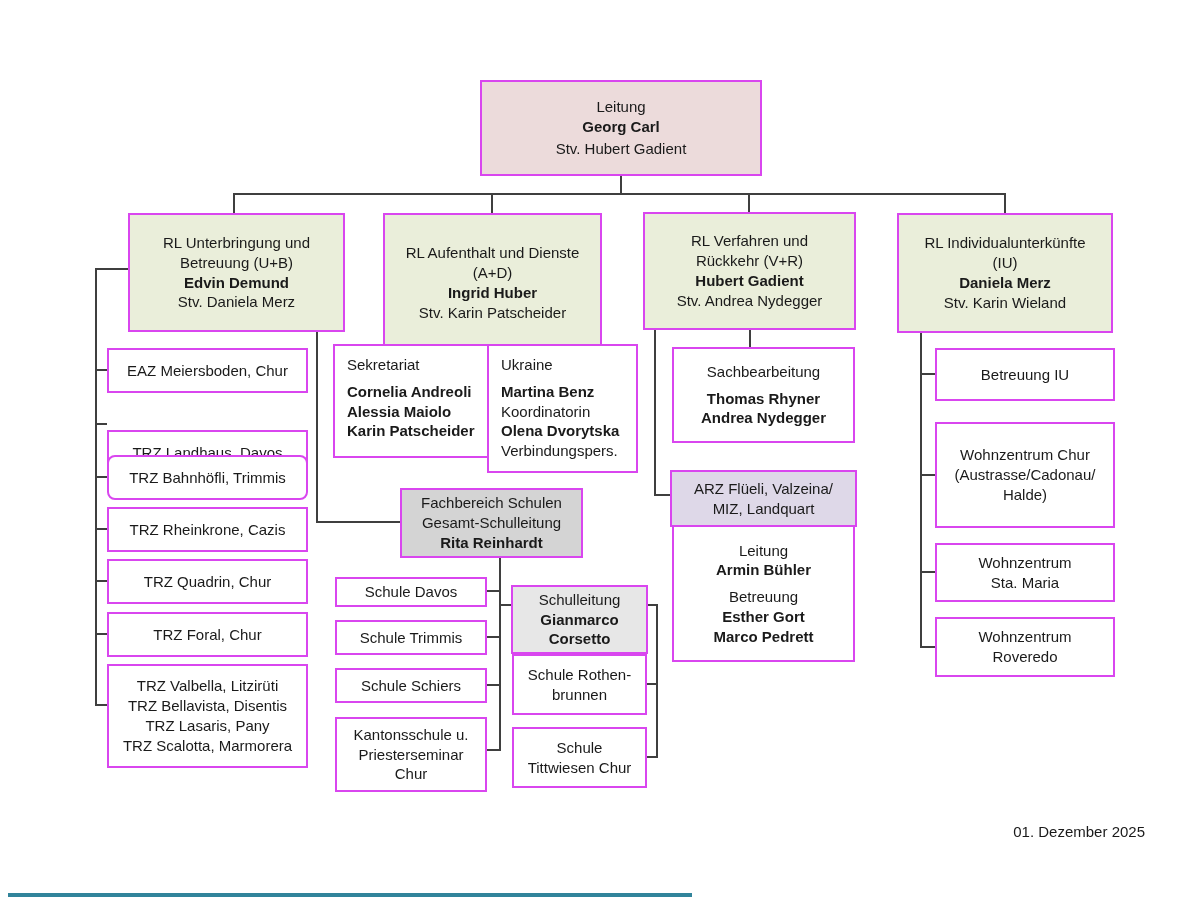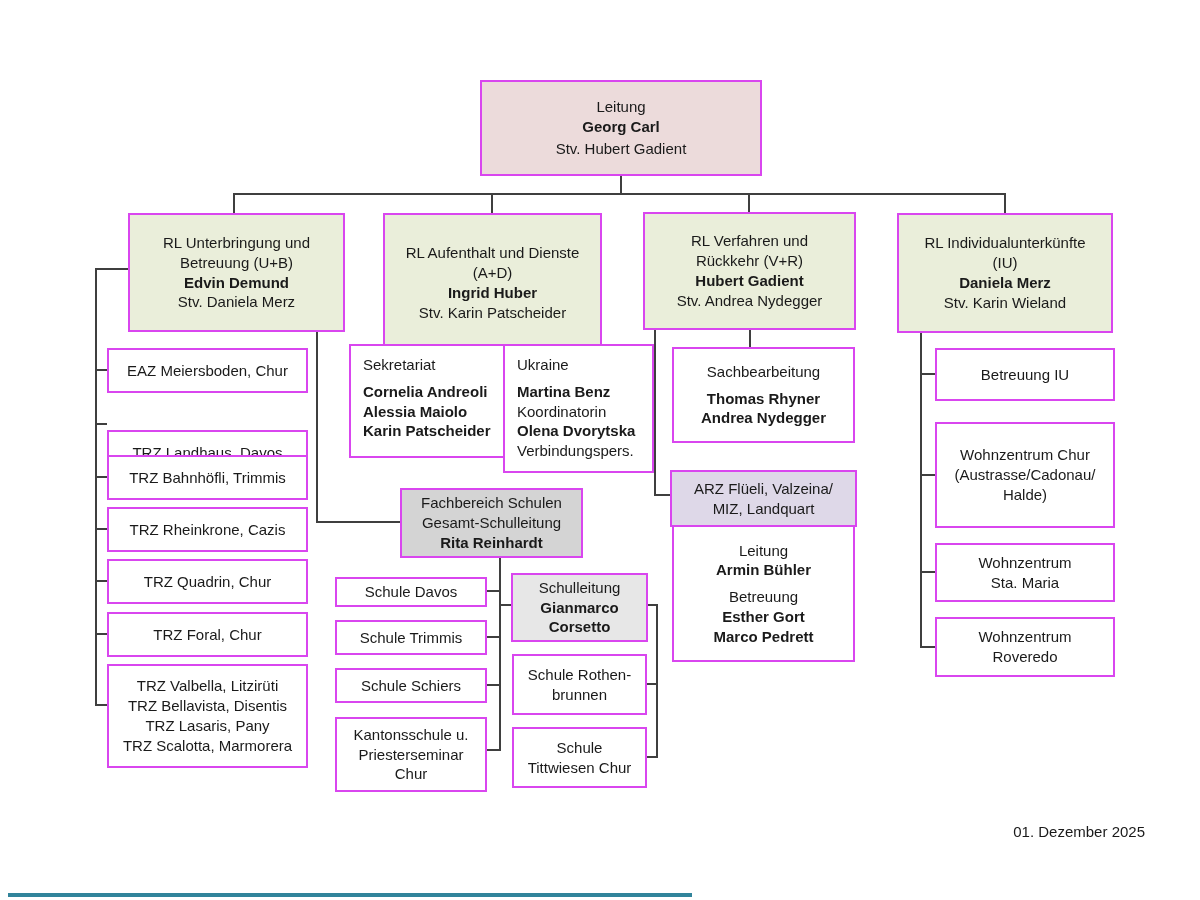--- a/index.html
+++ b/index.html
@@ -12,23 +12,23 @@
     display:flex;flex-direction:column;align-items:center;justify-content:center;
     text-align:center;font-size:15px;line-height:1.32;
   }
   .box span{white-space:pre-line;display:block;}
   .b{font-weight:bold;}
   .gap{margin-top:2px;}
   .gap-sm{margin-top:7px;}
   .root-box{background:#ecdbdb;}
   .dept-box{background:#eaeeda;}
   .gray-box{background:#d4d4d4;}
-  .lgray-box{background:#e7e7e7;}
+  .lgray-box{background:#e7e7e7;margin-top:12px;}
   .purple-box{background:#ded8e8;}
-  .left-al{align-items:flex-start;justify-content:flex-start;text-align:left;padding:9px 6px 6px 12px;margin-left:16px;}
+  .left-al{align-items:flex-start;justify-content:flex-start;text-align:left;padding:9px 6px 6px 12px;}
   .conn{position:absolute;background:#3f3f3f;}
   .date{position:absolute;left:1005px;top:823px;width:140px;text-align:right;font-size:15px;}
   .footer-bar{position:absolute;left:8px;top:893px;width:684px;height:4px;background:#31849b;}
 </style>
 </head>
 <body>
 
 <div class="canvas">
 
   <div class="conn" style="left:620px;top:176px;width:2px;height:19px;"></div>
@@ -105,21 +105,21 @@
     <span class="b">Daniela Merz</span>
     <span>Stv. Karin Wieland</span>
   </div>
 
   <div class="box" style="left:107px;top:348px;width:201px;height:45px;">
     <span>EAZ Meiersboden, Chur</span>
   </div>
   <div class="box" style="left:107px;top:402px;width:201px;height:45px;margin-top:28px;">
     <span>TRZ Landhaus, Davos</span>
   </div>
-  <div class="box" style="left:107px;top:455px;width:201px;height:45px;">
+  <div class="box" style="left:107px;top:455px;width:201px;height:45px;border-radius:8px;">
     <span>TRZ Bahnhöfli, Trimmis</span>
   </div>
   <div class="box" style="left:107px;top:507px;width:201px;height:45px;">
     <span>TRZ Rheinkrone, Cazis</span>
   </div>
   <div class="box" style="left:107px;top:559px;width:201px;height:45px;">
     <span>TRZ Quadrin, Chur</span>
   </div>
   <div class="box" style="left:107px;top:612px;width:201px;height:45px;">
     <span>TRZ Foral, Chur</span>

